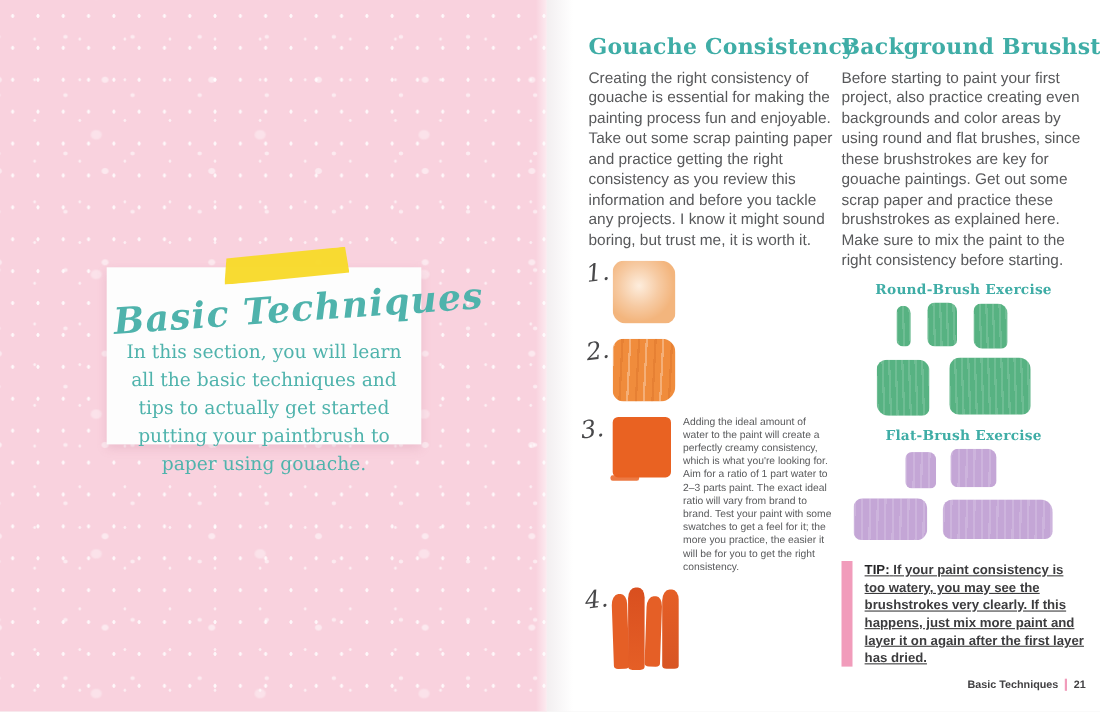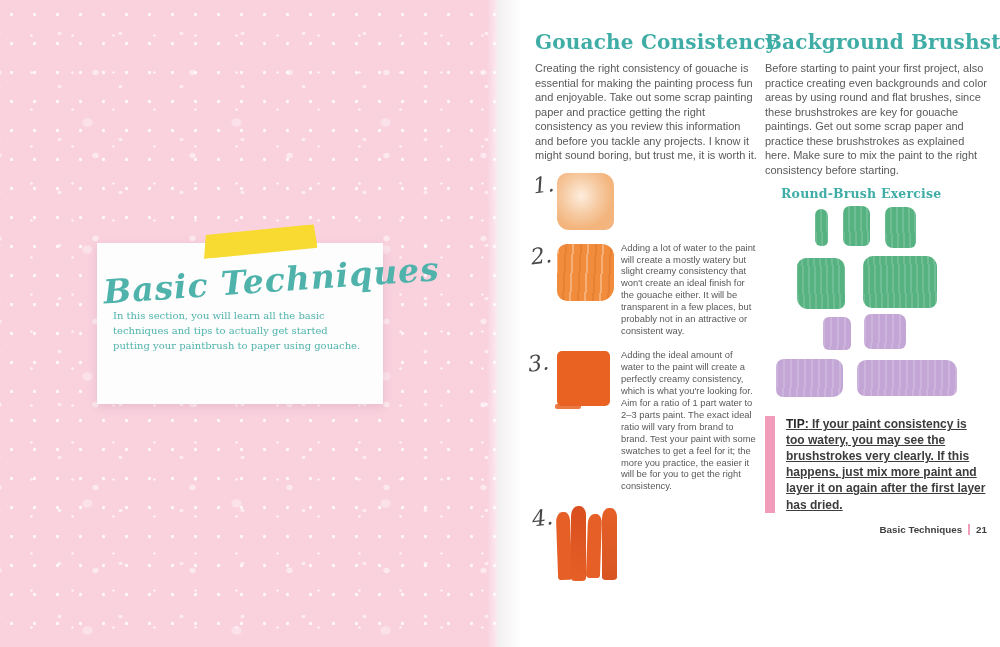--- a/index.html
+++ b/index.html
@@ -33,45 +33,45 @@
     background:var(--tape-yellow); transform:rotate(-4deg); opacity:.97;
     clip-path:polygon(3% 12%, 98% 0%, 100% 88%, 0% 100%);
   }
   .script-title {
     margin:20px 6px 4px; text-align:center;
     font-family:"DejaVu Serif", serif; font-style:italic; font-weight:bold;
     font-size:33px; color:var(--script-teal); transform:rotate(-4deg);
     letter-spacing:1px; white-space:nowrap;
   }
   .card-note {
-    margin:6px 16px 0; text-align:left;
-    font-family:"DejaVu Serif", serif; font-size:10px; line-height:1.5;
+    margin:6px 16px 0; text-align:center;
+    font-family:"DejaVu Serif", serif; font-size:17px; line-height:1.5;
     color:var(--script-teal);
   }
 
   
   .page-right { position:absolute; left:497px; top:0; width:503px; height:647px; background:#fff; }
   .page-right::before {
     content:""; position:absolute; left:0; top:0; bottom:0; width:24px;
     background:linear-gradient(90deg, rgba(130,95,110,.10), rgba(0,0,0,0));
     pointer-events:none;
   }
   .col { position:absolute; top:30px; width:222px; color:var(--body-text); }
   .col1 { left:38px; }
   .col2 { left:268px; }
 
   h2.heading {
     font-family:"DejaVu Serif", serif; font-weight:bold; font-size:20px;
     color:var(--teal-heading); margin:0 0 7px; letter-spacing:.2px; white-space:nowrap;
   }
   h3.subheading {
     font-family:"DejaVu Serif", serif; font-weight:bold; font-size:12.5px;
-    color:var(--teal-heading); margin:9px 16px 5px; letter-spacing:.2px;
-  }
-  p.intro { font-size:11px; line-height:1.32; margin:0 0 8px; }
+    color:var(--teal-heading); margin:9px 1px 5px; letter-spacing:.2px;text-align:center;
+  }
+  p.intro { font-size:14px; line-height:1.32; margin:0 0 8px; }
 
   
   .item { display:flex; margin-bottom:12px; }
   .item-number {
     width:22px; flex-shrink:0; font-family:"DejaVu Serif", serif; font-style:italic;
     font-size:22px; color:#48484a; line-height:1; padding-top:3px; transform:rotate(-7deg);
   }
   .swatch-wrap { width:64px; flex-shrink:0; padding-top:2px; }
   .item-text { flex:1; font-size:9.4px; line-height:1.27; }
 
@@ -157,21 +157,20 @@
         <div class="swatch-wrap">
           <div class="swatch swatch-1"></div>
         </div>
       </div>
 
       <div class="item">
         <div class="item-number">2.</div>
         <div class="swatch-wrap">
           <div class="swatch swatch-2"></div>
         </div>
-        <div class="item-text">Adding a lot of water to the paint will create a mostly watery but slight creamy consistency that won't create an ideal finish for the gouache either. It will be transparent in a few places, but probably not in an attractive or consistent way.</div>
       </div>
 
       <div class="item">
         <div class="item-number">3.</div>
         <div class="swatch-wrap">
           <div class="swatch swatch-3"></div>
         </div>
         <div class="item-text">Adding the ideal amount of water to the paint will create a perfectly creamy consistency, which is what you're looking for. Aim for a ratio of 1 part water to 2–3 parts paint. The exact ideal ratio will vary from brand to brand. Test your paint with some swatches to get a feel for it; the more you practice, the easier it will be for you to get the right consistency.</div>
       </div>
 
@@ -195,20 +194,21 @@
       <h3 class="subheading">Round-Brush Exercise</h3>
 
       <div class="art green-art">
         <div class="gs gs1"></div>
         <div class="gs gs2"></div>
         <div class="gs gs3"></div>
         <div class="gs gs4"></div>
         <div class="gs gs5"></div>
       </div>
 
+      <h3 class="subheading">Flat-Brush Exercise</h3>
 
       <div class="art purple-art">
         <div class="ps ps1"></div>
         <div class="ps ps2"></div>
         <div class="ps ps3"></div>
         <div class="ps ps4"></div>
       </div>
 
       <div class="tip">
         <div class="tip-bar"></div>

